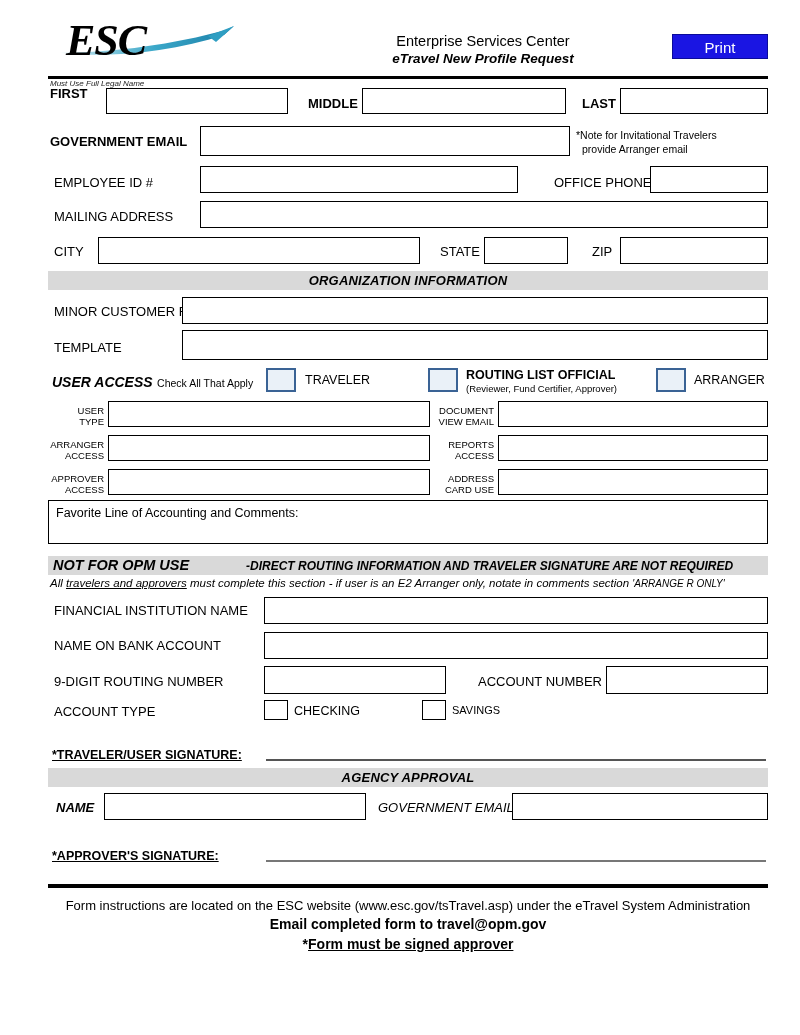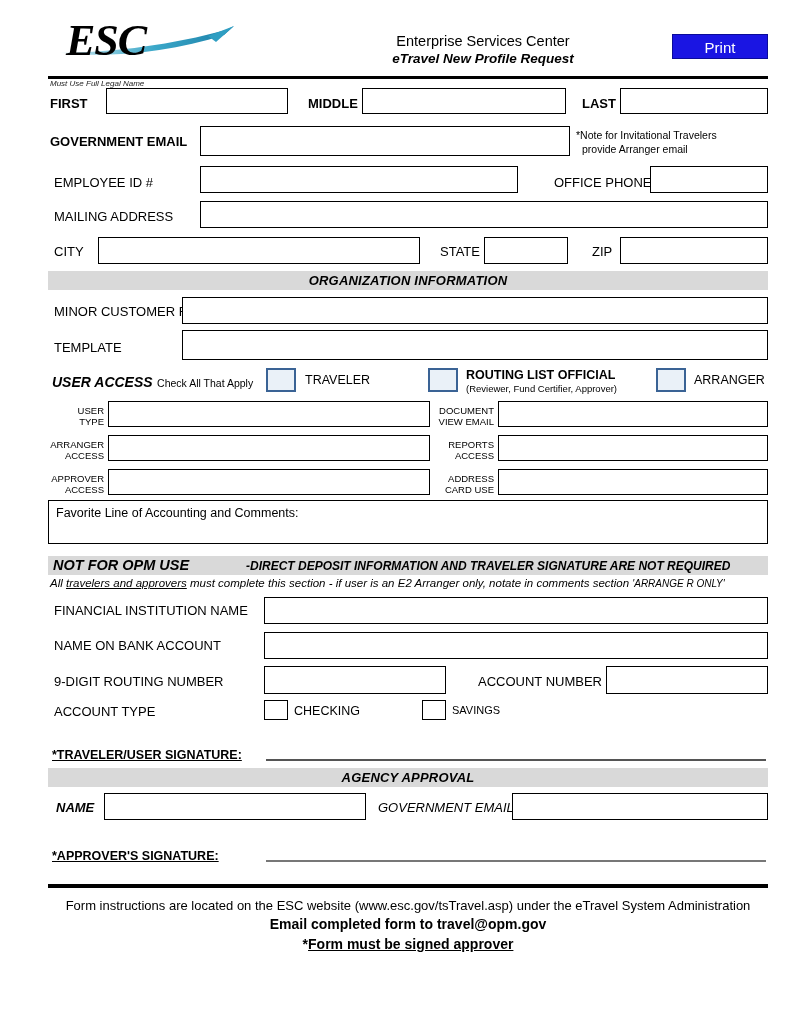--- a/index.html
+++ b/index.html
@@ -116,21 +116,21 @@
       <div class="title-line1">Enterprise Services Center</div>
       <div class="title-line2">eTravel New Profile Request</div>
     </div>
 
     <div class="print-btn">Print</div>
   </div>
 
   <div class="rule-top"></div>
   <div class="legal-note">Must Use Full Legal Name</div>
 
-  <div class="lbl b" style="left:50px; top:97px;">FIRST</div>
+  <div class="lbl b" style="left:50px; top:87px;">FIRST</div>
   <div class="box" style="left:106px; top:88px; width:182px; height:26px;"></div>
 
   <div class="lbl b" style="left:308px; top:97px;">MIDDLE</div>
   <div class="box" style="left:362px; top:88px; width:204px; height:26px;"></div>
 
   <div class="lbl b" style="left:582px; top:97px;">LAST</div>
   <div class="box" style="left:620px; top:88px; width:148px; height:26px;"></div>
 
   <div class="lbl b" style="left:50px; top:135px;">GOVERNMENT EMAIL</div>
   <div class="box" style="left:200px; top:126px; width:370px; height:30px;"></div>
@@ -199,21 +199,21 @@
 
   <div class="smalllbl" style="left:404px; top:473px; width:90px;">ADDRESS</div>
   <div class="smalllbl" style="left:404px; top:484px; width:90px;">CARD USE</div>
   <div class="box" style="left:498px; top:469px; width:270px; height:26px;"></div>
 
   <div class="box" style="left:48px; top:500px; width:720px; height:44px;"></div>
   <div style="position:absolute; left:56px; top:506px; font-size:12.5px;">Favorite Line of Accounting and Comments:</div>
 
   <div class="opm-bar">
     <span class="opm-a">NOT FOR OPM USE</span>
-    <span class="opm-b">-DIRECT DEPOSIT INFORMATION AND TRAVELER SIGNATURE ARE NOT REQUIRED</span>
+    <span class="opm-b">-DIRECT ROUTING INFORMATION AND TRAVELER SIGNATURE ARE NOT REQUIRED</span>
   </div>
   <div class="opm-sub">
     <span>All </span><span class="u">travelers and approvers</span><span> must complete this section - if user is an E2 Arranger only, notate in comments section </span><span class="tiny-it">'ARRANGE R ONLY'</span>
   </div>
 
   <div class="lbl" style="left:54px; top:604px;">FINANCIAL INSTITUTION NAME</div>
   <div class="box" style="left:264px; top:597px; width:504px; height:27px;"></div>
 
   <div class="lbl" style="left:54px; top:639px;">NAME ON BANK ACCOUNT</div>
   <div class="box" style="left:264px; top:632px; width:504px; height:27px;"></div>

